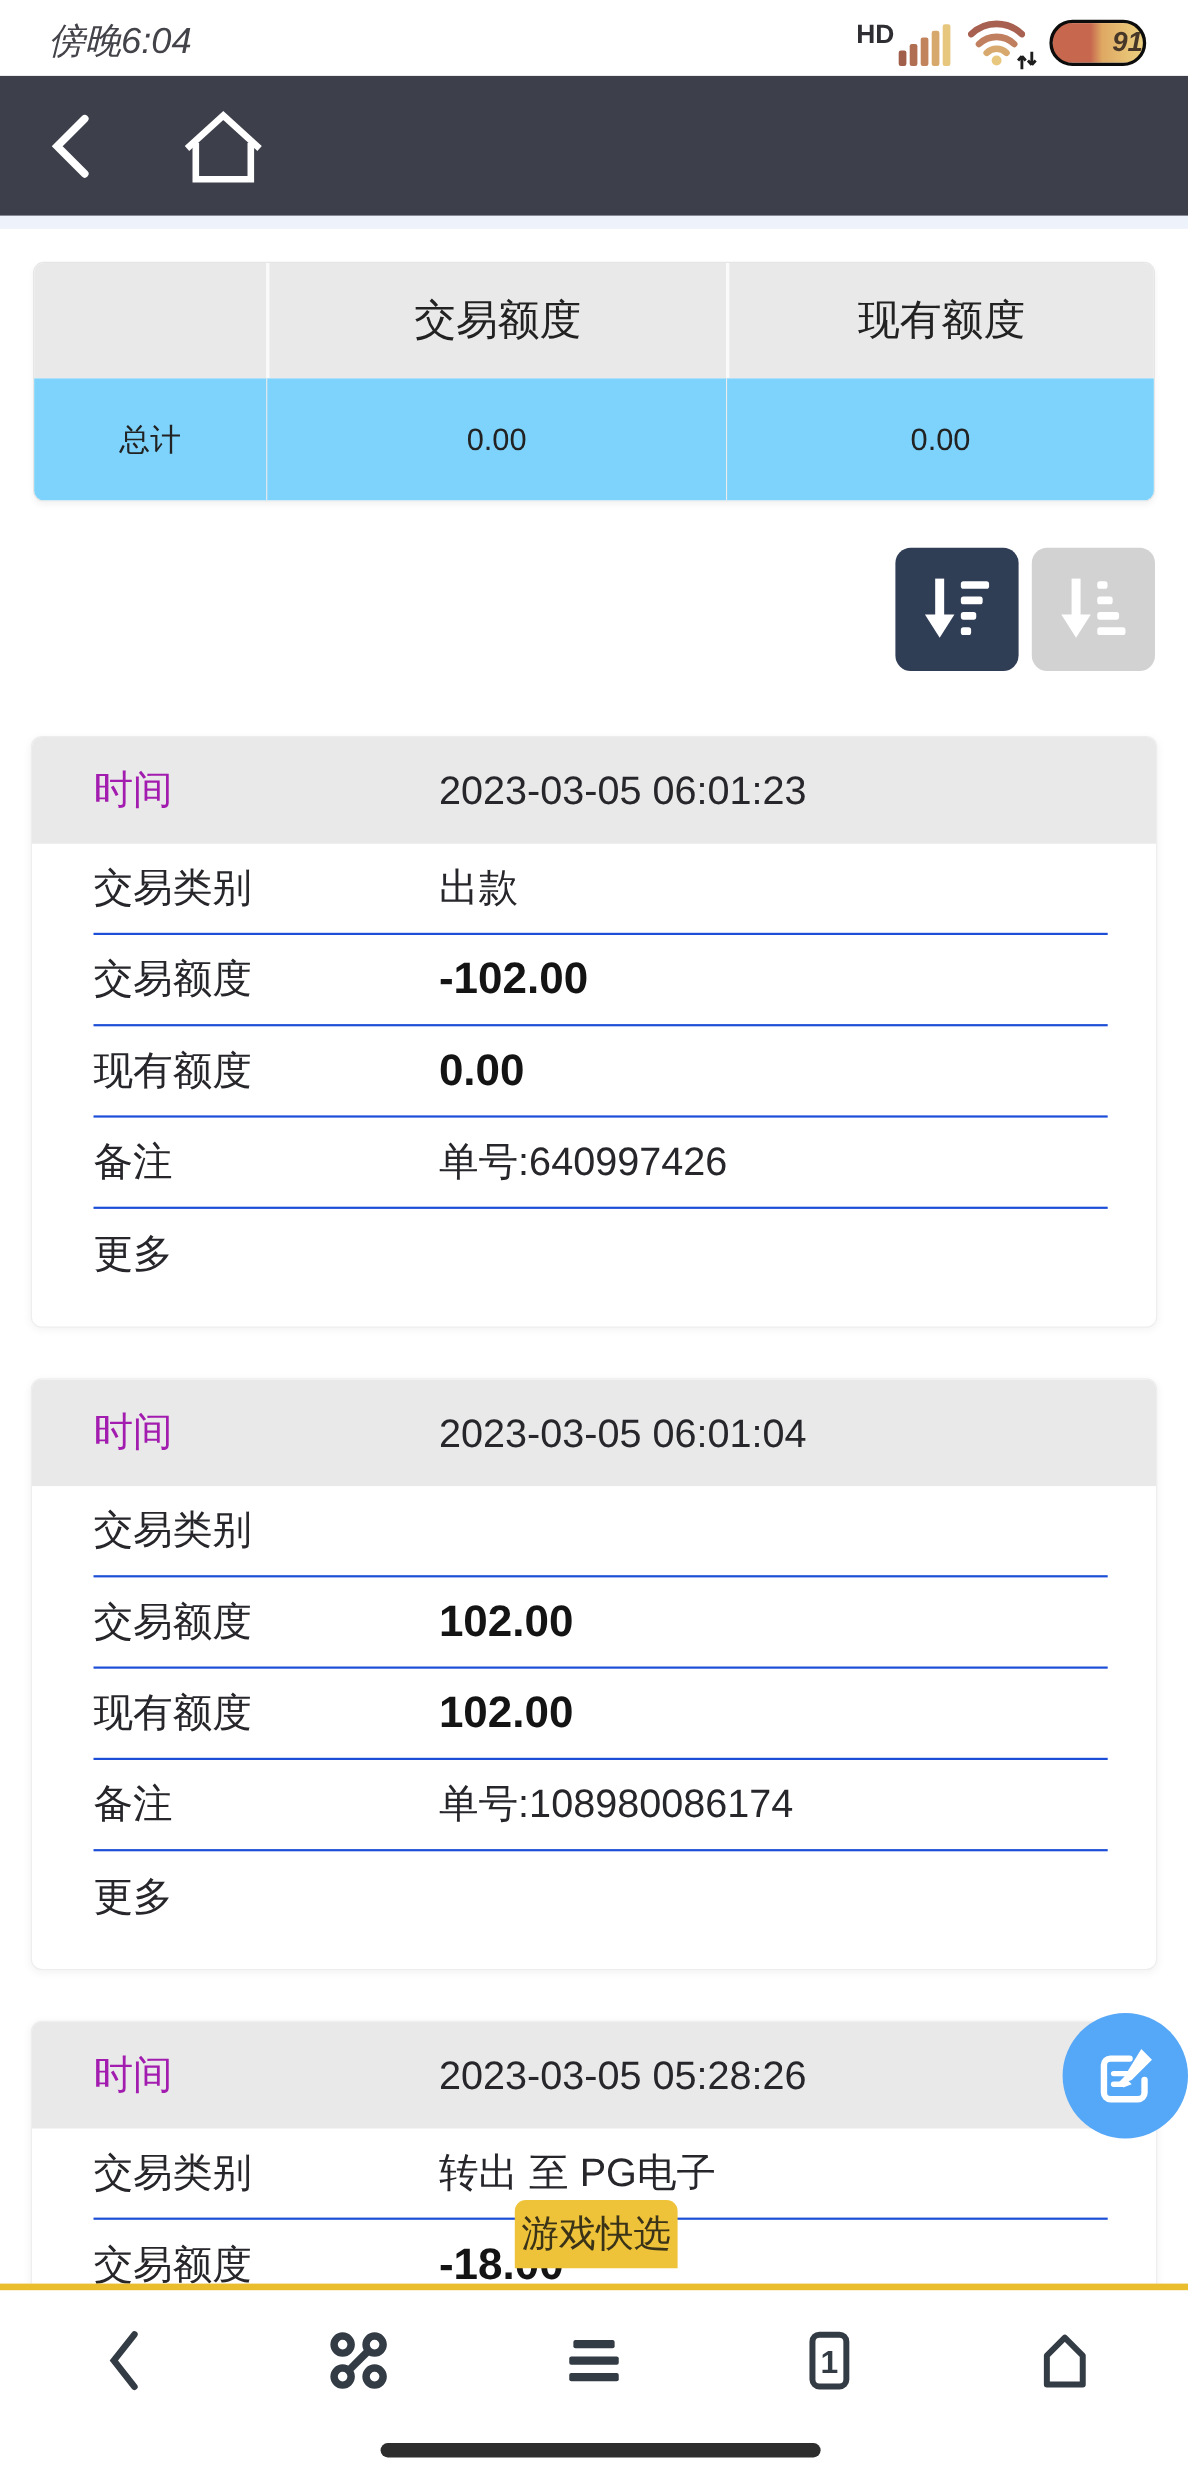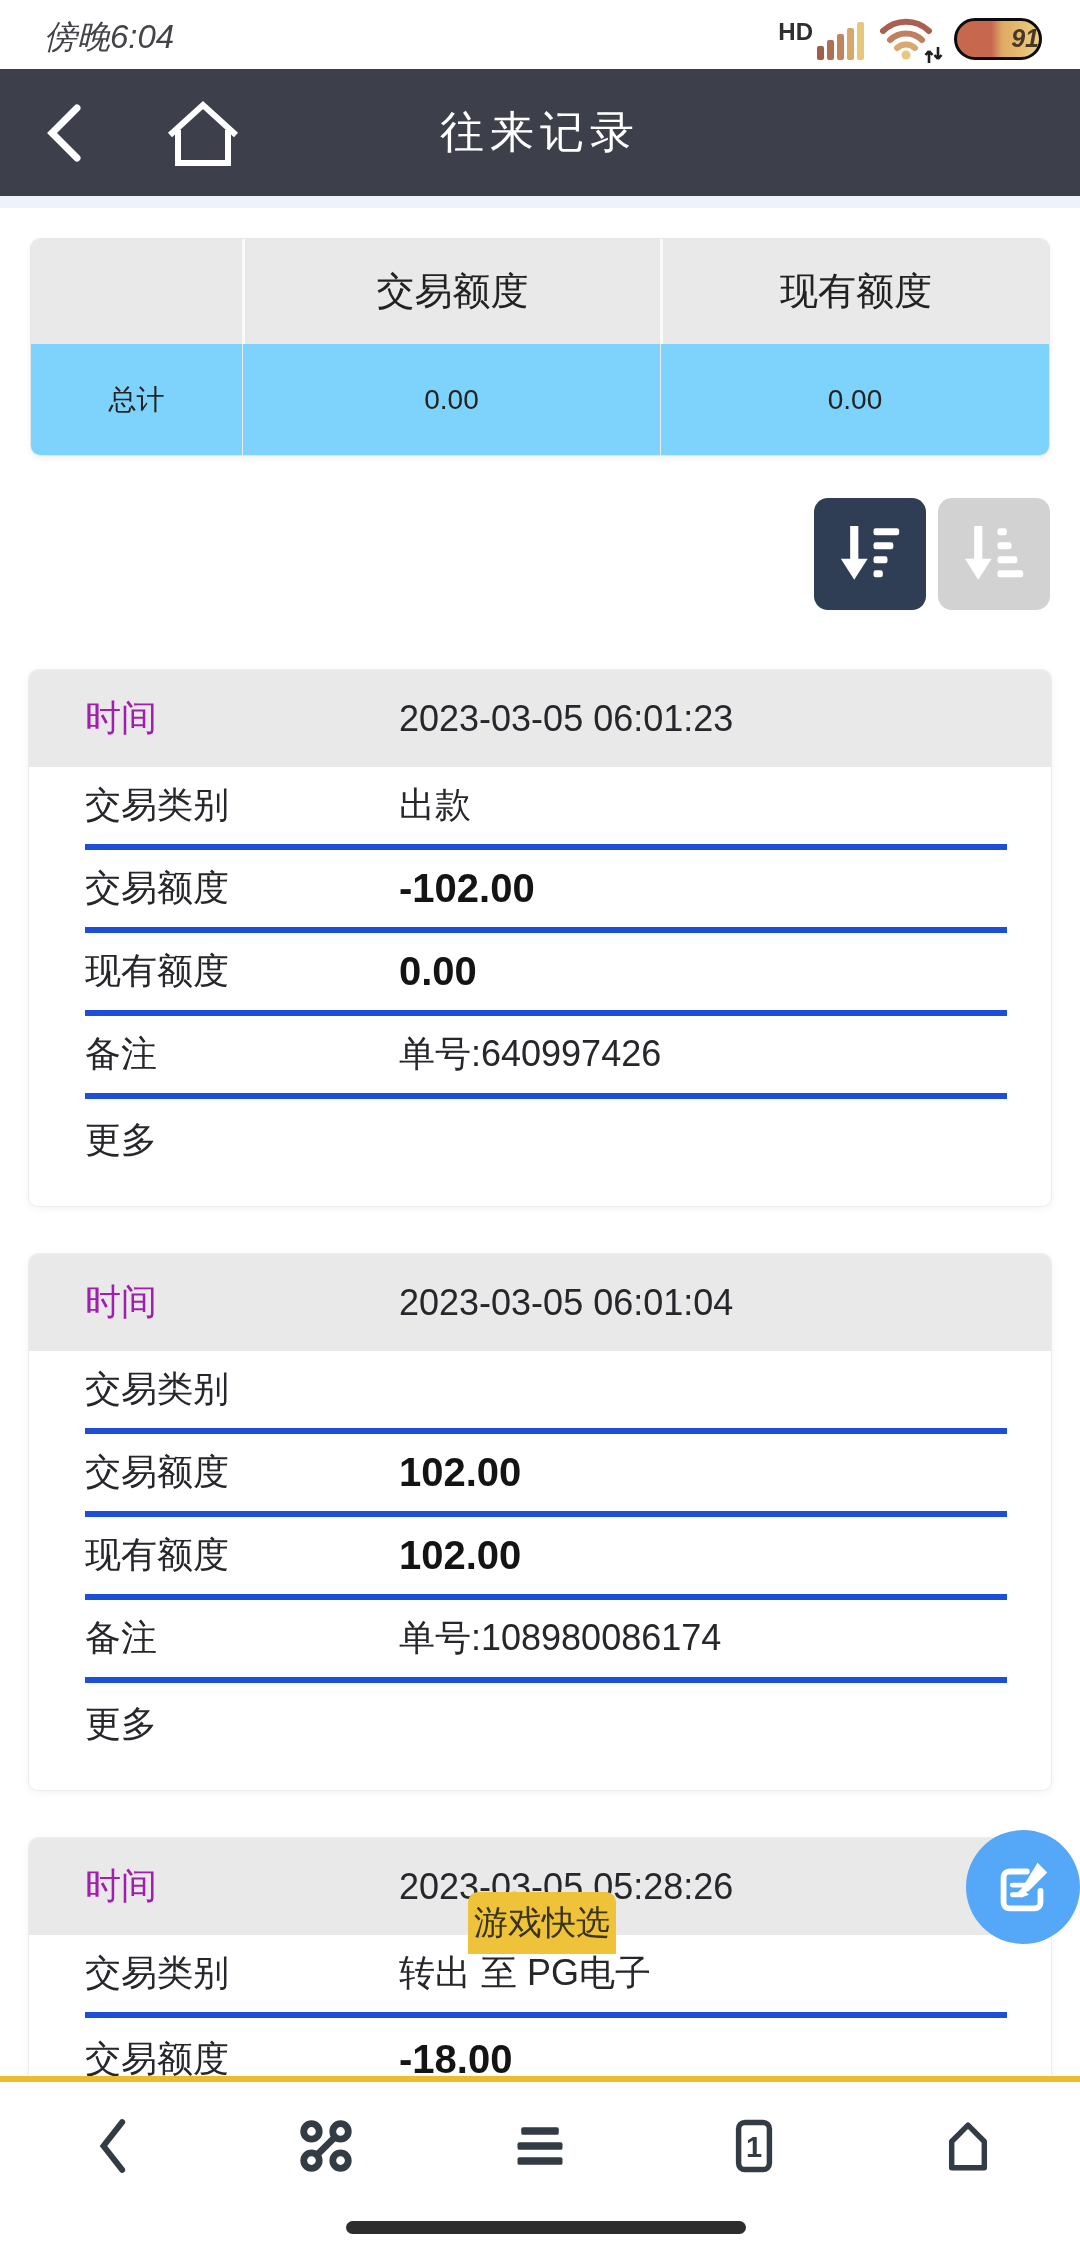--- a/index.html
+++ b/index.html
@@ -48,30 +48,30 @@
   .sort-btn.active { background:#2f3d55; }
   .sort-btn.inactive { background:#d2d2d2; }
 
   
   .card { margin:46px 28px 0 28px; background:#fff; border:1px solid #ededed; border-radius:10px;
     box-shadow:0 2px 8px rgba(0,0,0,0.05); overflow:hidden; padding-bottom:24px; }
   .card.first { margin-top:59px; }
   .card-header { background:#e9e9e9; height:97px; display:flex; align-items:center; }
   .card-header .lbl { margin-left:56px; width:314px; font-size:36px; color:#a21caf; }
   .card-header .val { font-size:36px; color:#26262b; }
-  .card-row { height:83px; display:flex; align-items:center; margin:0 44px 0 56px; border-bottom:6px solid #1d4ed8; }
+  .card-row { height:83px; display:flex; align-items:center; margin:0 44px 0 56px; border-bottom:2px solid #1d4ed8; }
   .card-row:last-child { border-bottom:none; }
   .card-row .lbl { width:314px; font-size:36px; color:#26262b; }
   .card-row .val { font-size:36px; color:#26262b; }
   .card-row .val.strong { font-weight:bold; font-size:40px; color:#141414; }
 
   
   .fab-edit { position:absolute; top:1830px; left:966px; width:114px; height:114px; border-radius:50%;
     background:#55a7f7; display:flex; align-items:center; justify-content:center; cursor:pointer; z-index:7; }
-  .quick-tab { position:absolute; left:468px; top:1892px; width:148px; height:62px; background:#eec339;
+  .quick-tab { position:absolute; left:468px; top:2000px; width:148px; height:62px; background:#eec339;
     border-radius:10px 10px 0 0; display:flex; align-items:center; justify-content:center;
     font-size:34px; color:#3a3317; z-index:5; cursor:pointer; }
 
   
   .bottom-bar { position:absolute; left:0; bottom:0; width:1080px; height:172px; background:#fff;
     border-top:6px solid #e9bd2e; z-index:6; }
   .bottom-icons { display:flex; justify-content:space-between; padding:28px 76px 0 76px; align-items:center; }
   .bicon { width:72px; height:72px; display:flex; align-items:center; justify-content:center; cursor:pointer; }
   .home-indicator { position:absolute; left:346px; bottom:14px; width:400px; height:13px; border-radius:7px; background:#2d2d2d; }
 </style>
@@ -110,21 +110,20 @@
 </div>
 
 <div class="navbar">
   <svg class="nav-back" viewBox="0 0 40 60">
     <path d="M33 5 L8 30 L33 55" stroke="#ffffff" stroke-width="7" fill="none" stroke-linecap="round"></path>
   </svg>
   <svg class="nav-home" viewBox="0 0 86 72">
     <path d="M10 38 L43 8 L76 38" stroke="#ffffff" stroke-width="6" fill="none" stroke-linejoin="miter"></path>
     <path d="M18 33 V66 H68 V33" stroke="#ffffff" stroke-width="6" fill="none"></path>
   </svg>
-  <div class="nav-title">往来记录</div>
 </div>
 <div class="blue-strip"></div>
 
 <div class="summary">
   <div class="cell th"></div>
   <div class="cell th">交易额度</div>
   <div class="cell th">现有额度</div>
   <div class="cell td">总计</div>
   <div class="cell td">0.00</div>
   <div class="cell td">0.00</div>

